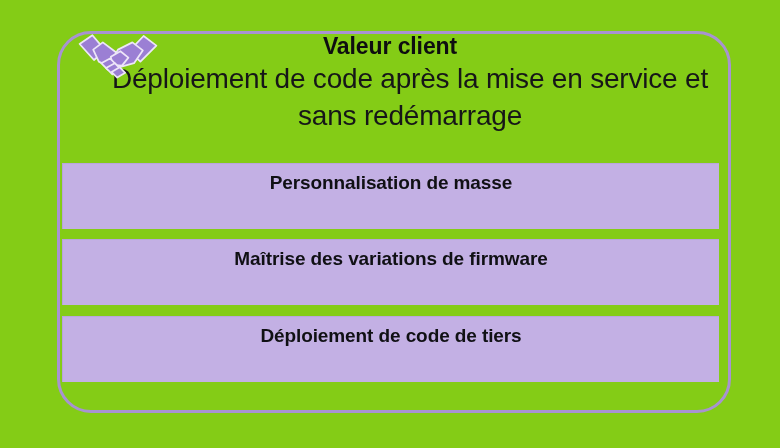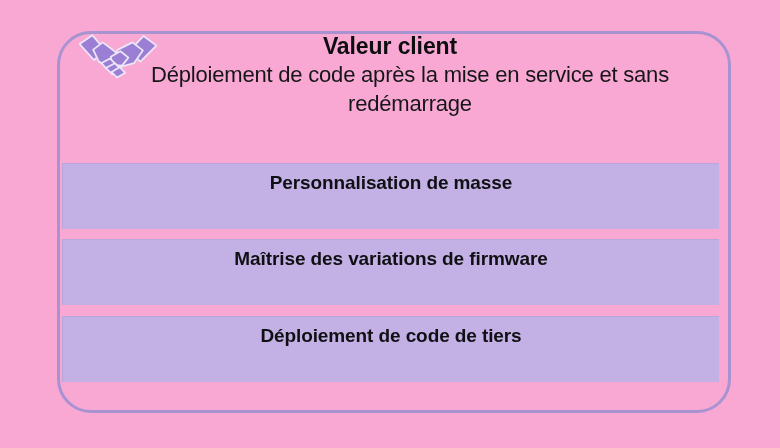--- a/index.html
+++ b/index.html
@@ -12,21 +12,21 @@
     height: 448px;
     overflow: hidden;
     font-family: "Liberation Sans", sans-serif;
     -webkit-font-smoothing: antialiased;
   }
 
   #slide {
     position: relative;
     width: 780px;
     height: 448px;
-    background: #f9a8d4;
+    background: #84cc16;
   }
 
   
   #frame {
     position: absolute;
     left: 57px;
     top: 31px;
     width: 674px;
     height: 382px;
     border: 3px solid #A893D1;
@@ -56,21 +56,21 @@
     z-index: 4;
   }
   #title {
     font-size: 23px;
     font-weight: bold;
     color: #0e0e10;
     line-height: 1.18;
     letter-spacing: -0.1px;
   }
   #subtitle {
-    font-size: 22px;
+    font-size: 28px;
     font-weight: normal;
     color: #161618;
     line-height: 1.30;
     letter-spacing: -0.2px;
     margin-top: 1px;
     padding-left: 40px;
   }
 
   
   .bar {

